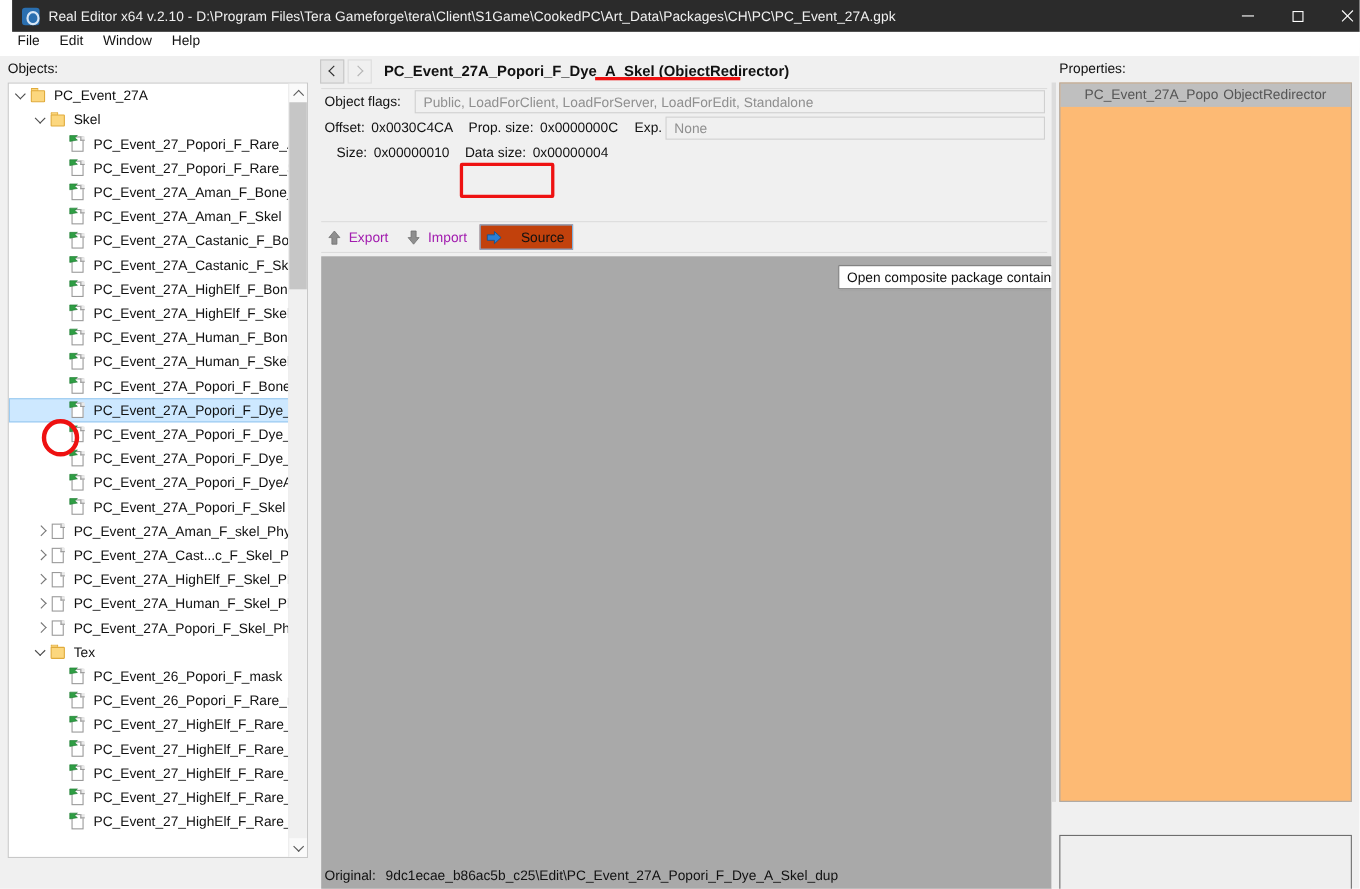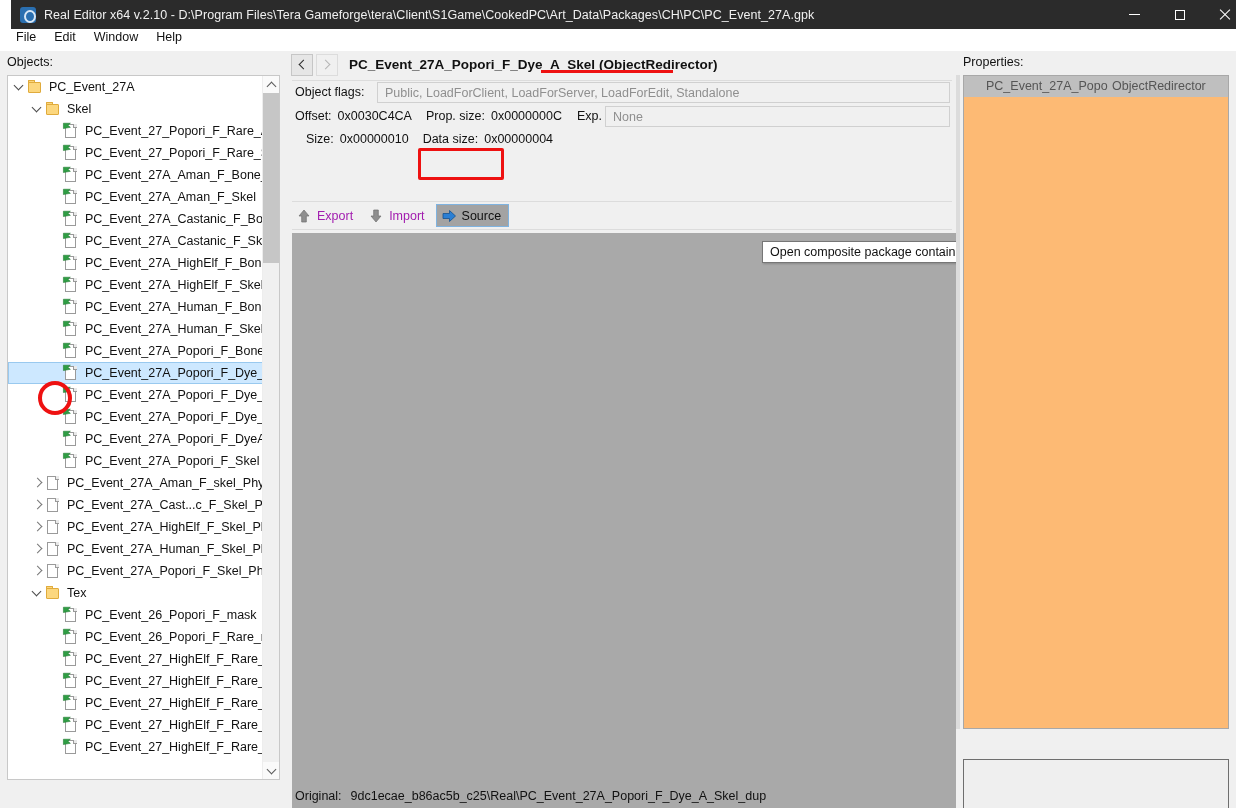--- a/index.html
+++ b/index.html
@@ -158,21 +158,21 @@
     height: 21px; white-space: nowrap;
   }
 
   .toolbar { position: absolute; left: 0; top: 151px; width: 668px; height: 27px; display: flex; align-items: center; }
   .tb-sep-top { position: absolute; left: 4px; top: 150px; width: 660px; height: 1px; background: #dcdcdc; }
   .tb-sep-bottom { position: absolute; left: 4px; top: 178px; width: 660px; height: 1px; background: #dcdcdc; }
   .tb-btn { display: flex; align-items: center; height: 23px; padding: 0 7px 0 4px; margin-left: 4px; }
   .tb-btn .tb-label { font-size: 12.5px; margin-left: 5px; white-space: nowrap; }
   .tb-btn.disabled .tb-label { color: #a21caf; }
   .tb-btn.active {
-    background: #a3a3a3; border: 1px solid #7fb3e0; box-sizing: border-box;
+    background: #c2410c; border: 1px solid #7fb3e0; box-sizing: border-box; gap: 12px;
   }
   .tb-btn.active .tb-label { color: #111; }
   .arrow-up, .arrow-down { width: 16px; height: 16px; position: relative; }
 
   .content-area {
     position: absolute; left: 4px; top: 182px; width: 664px; height: 598px;
     background: #a9a9a9;
   }
   .tooltip {
     position: absolute; left: 474px; top: 190px;
@@ -657,21 +657,21 @@
           <div class="tb-label">Source</div>
         </div>
       </div>
       <div class="tb-sep-bottom"></div>
 
       <div class="content-area"></div>
       <div class="tooltip">Open composite package containing this object...</div>
 
       <div class="statusbar">
         <div class="status-label">Original:</div>
-        <div class="status-value">9dc1ecae_b86ac5b_c25\Real\PC_Event_27A_Popori_F_Dye_A_Skel_dup</div>
+        <div class="status-value">9dc1ecae_b86ac5b_c25\Edit\PC_Event_27A_Popori_F_Dye_A_Skel_dup</div>
       </div>
     </div>
 
     <div class="right-panel">
       <div class="panel-label" style="left:7px; top:4px;">Properties:</div>
       <div class="right-scrollstrip"></div>
       <div class="props-box">
         <div class="props-head-row">
           <div class="props-col c1">PC_Event_27A_Popo</div>
           <div class="props-col c2">ObjectRedirector</div>

